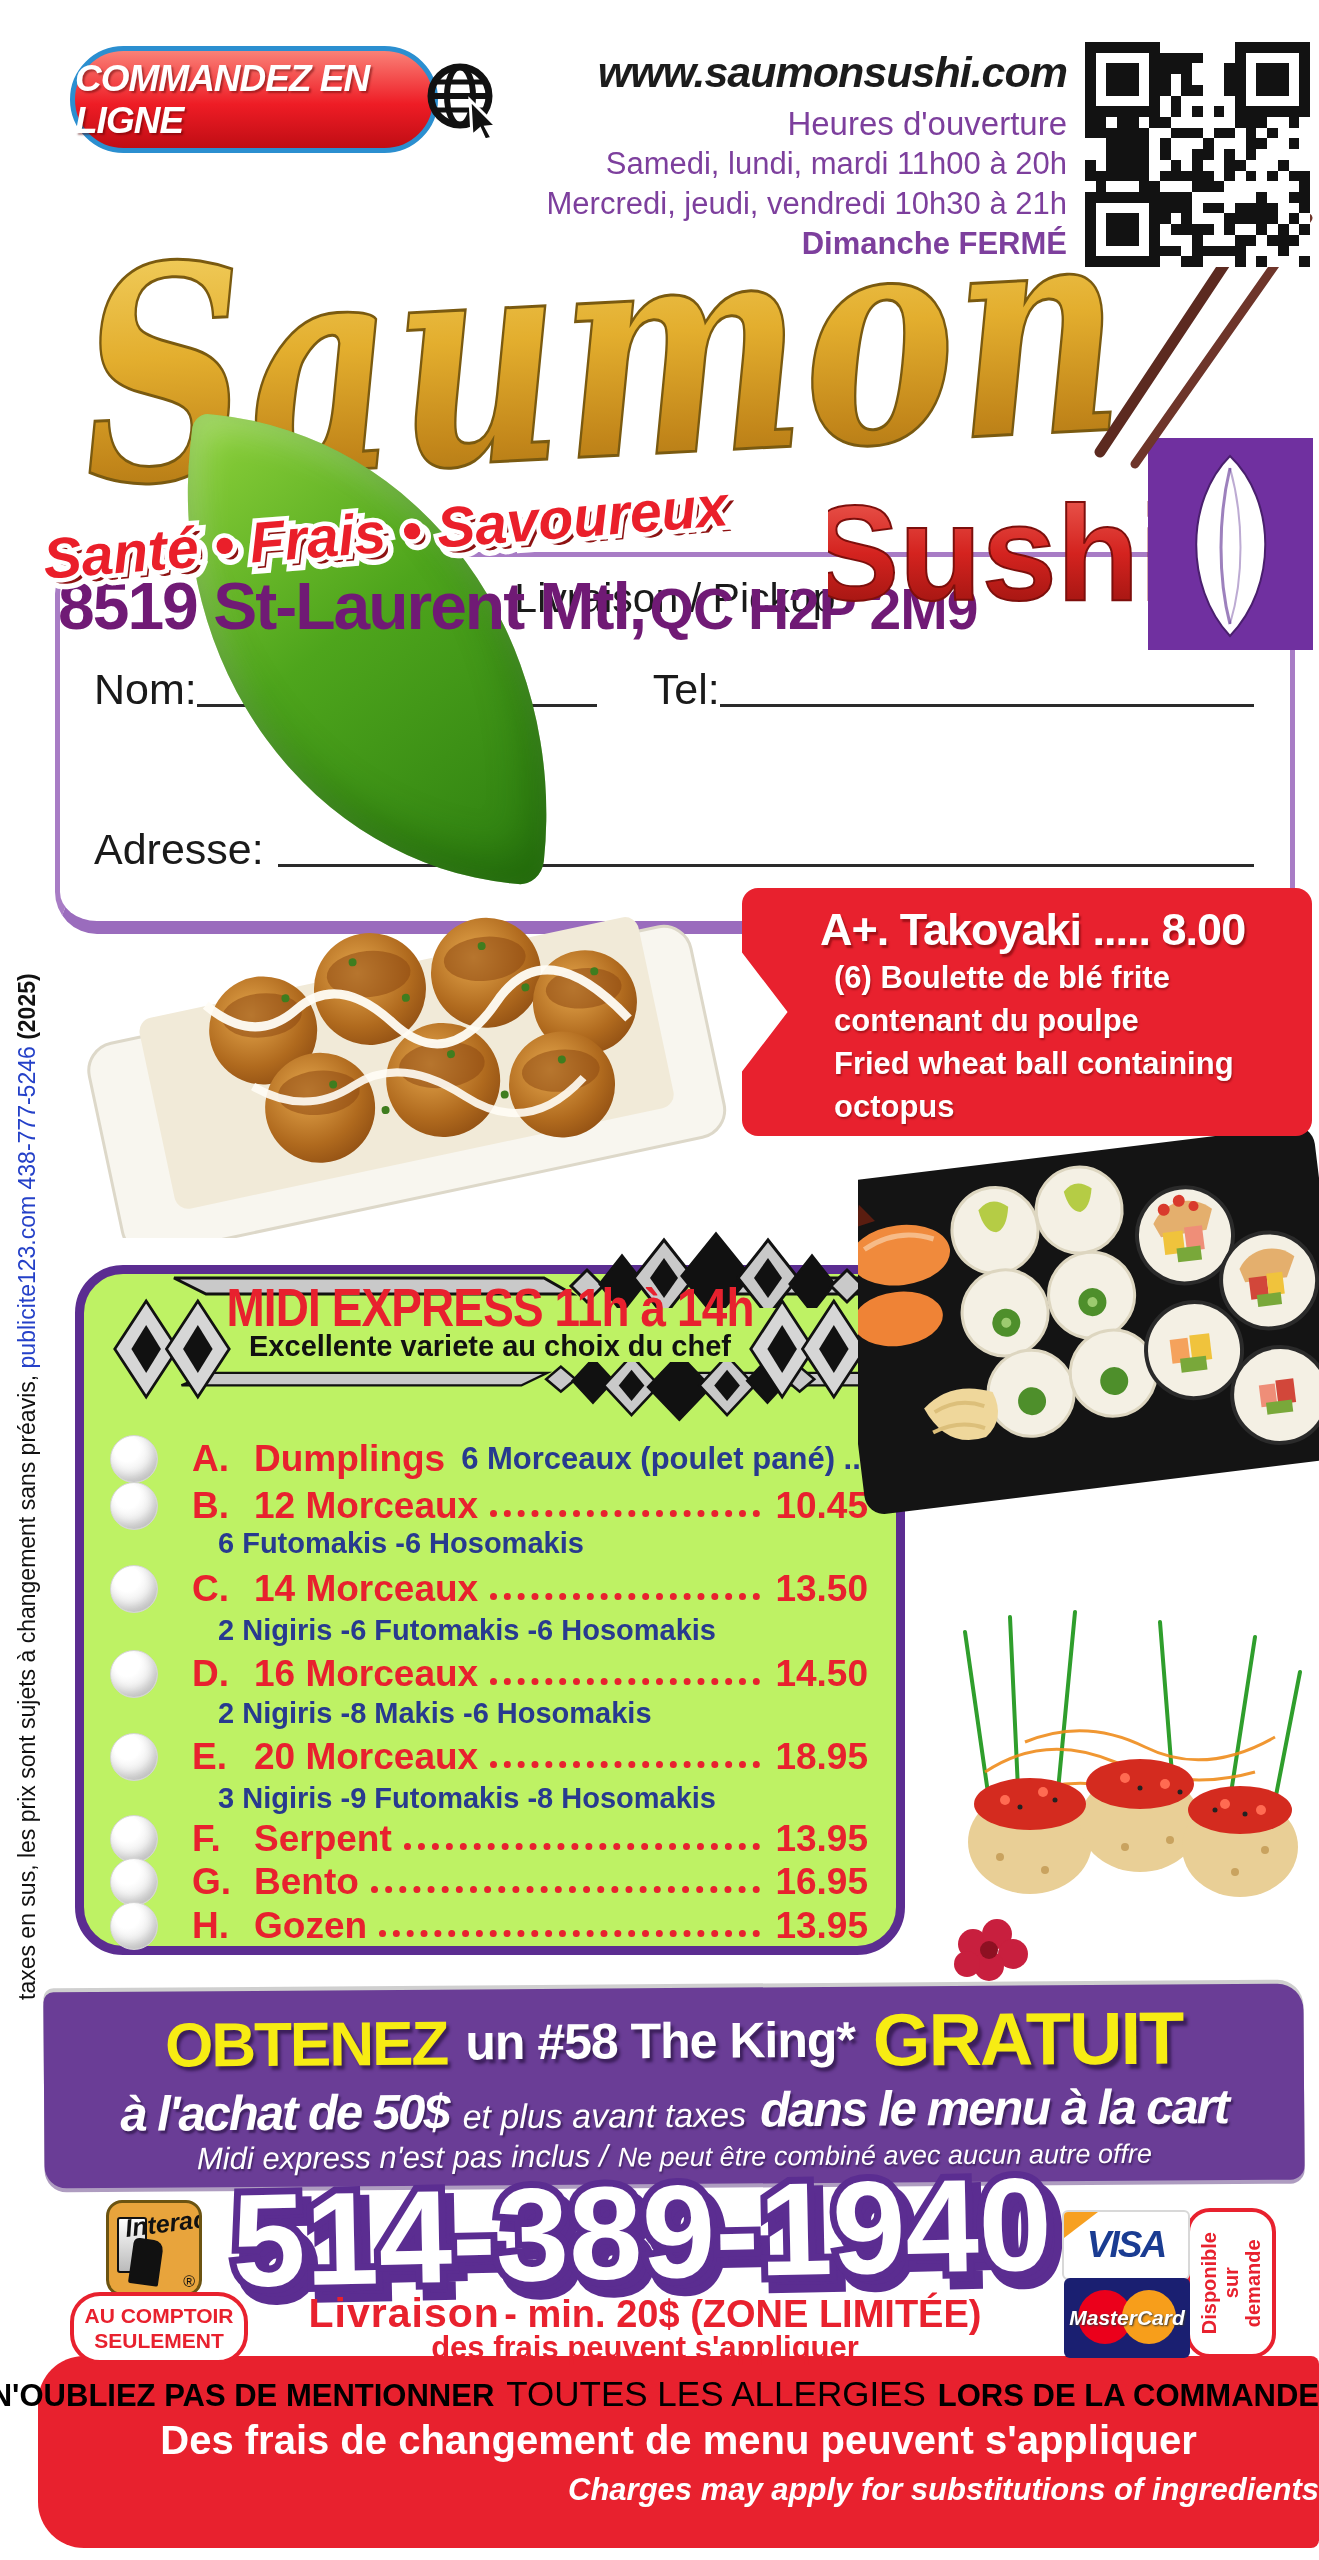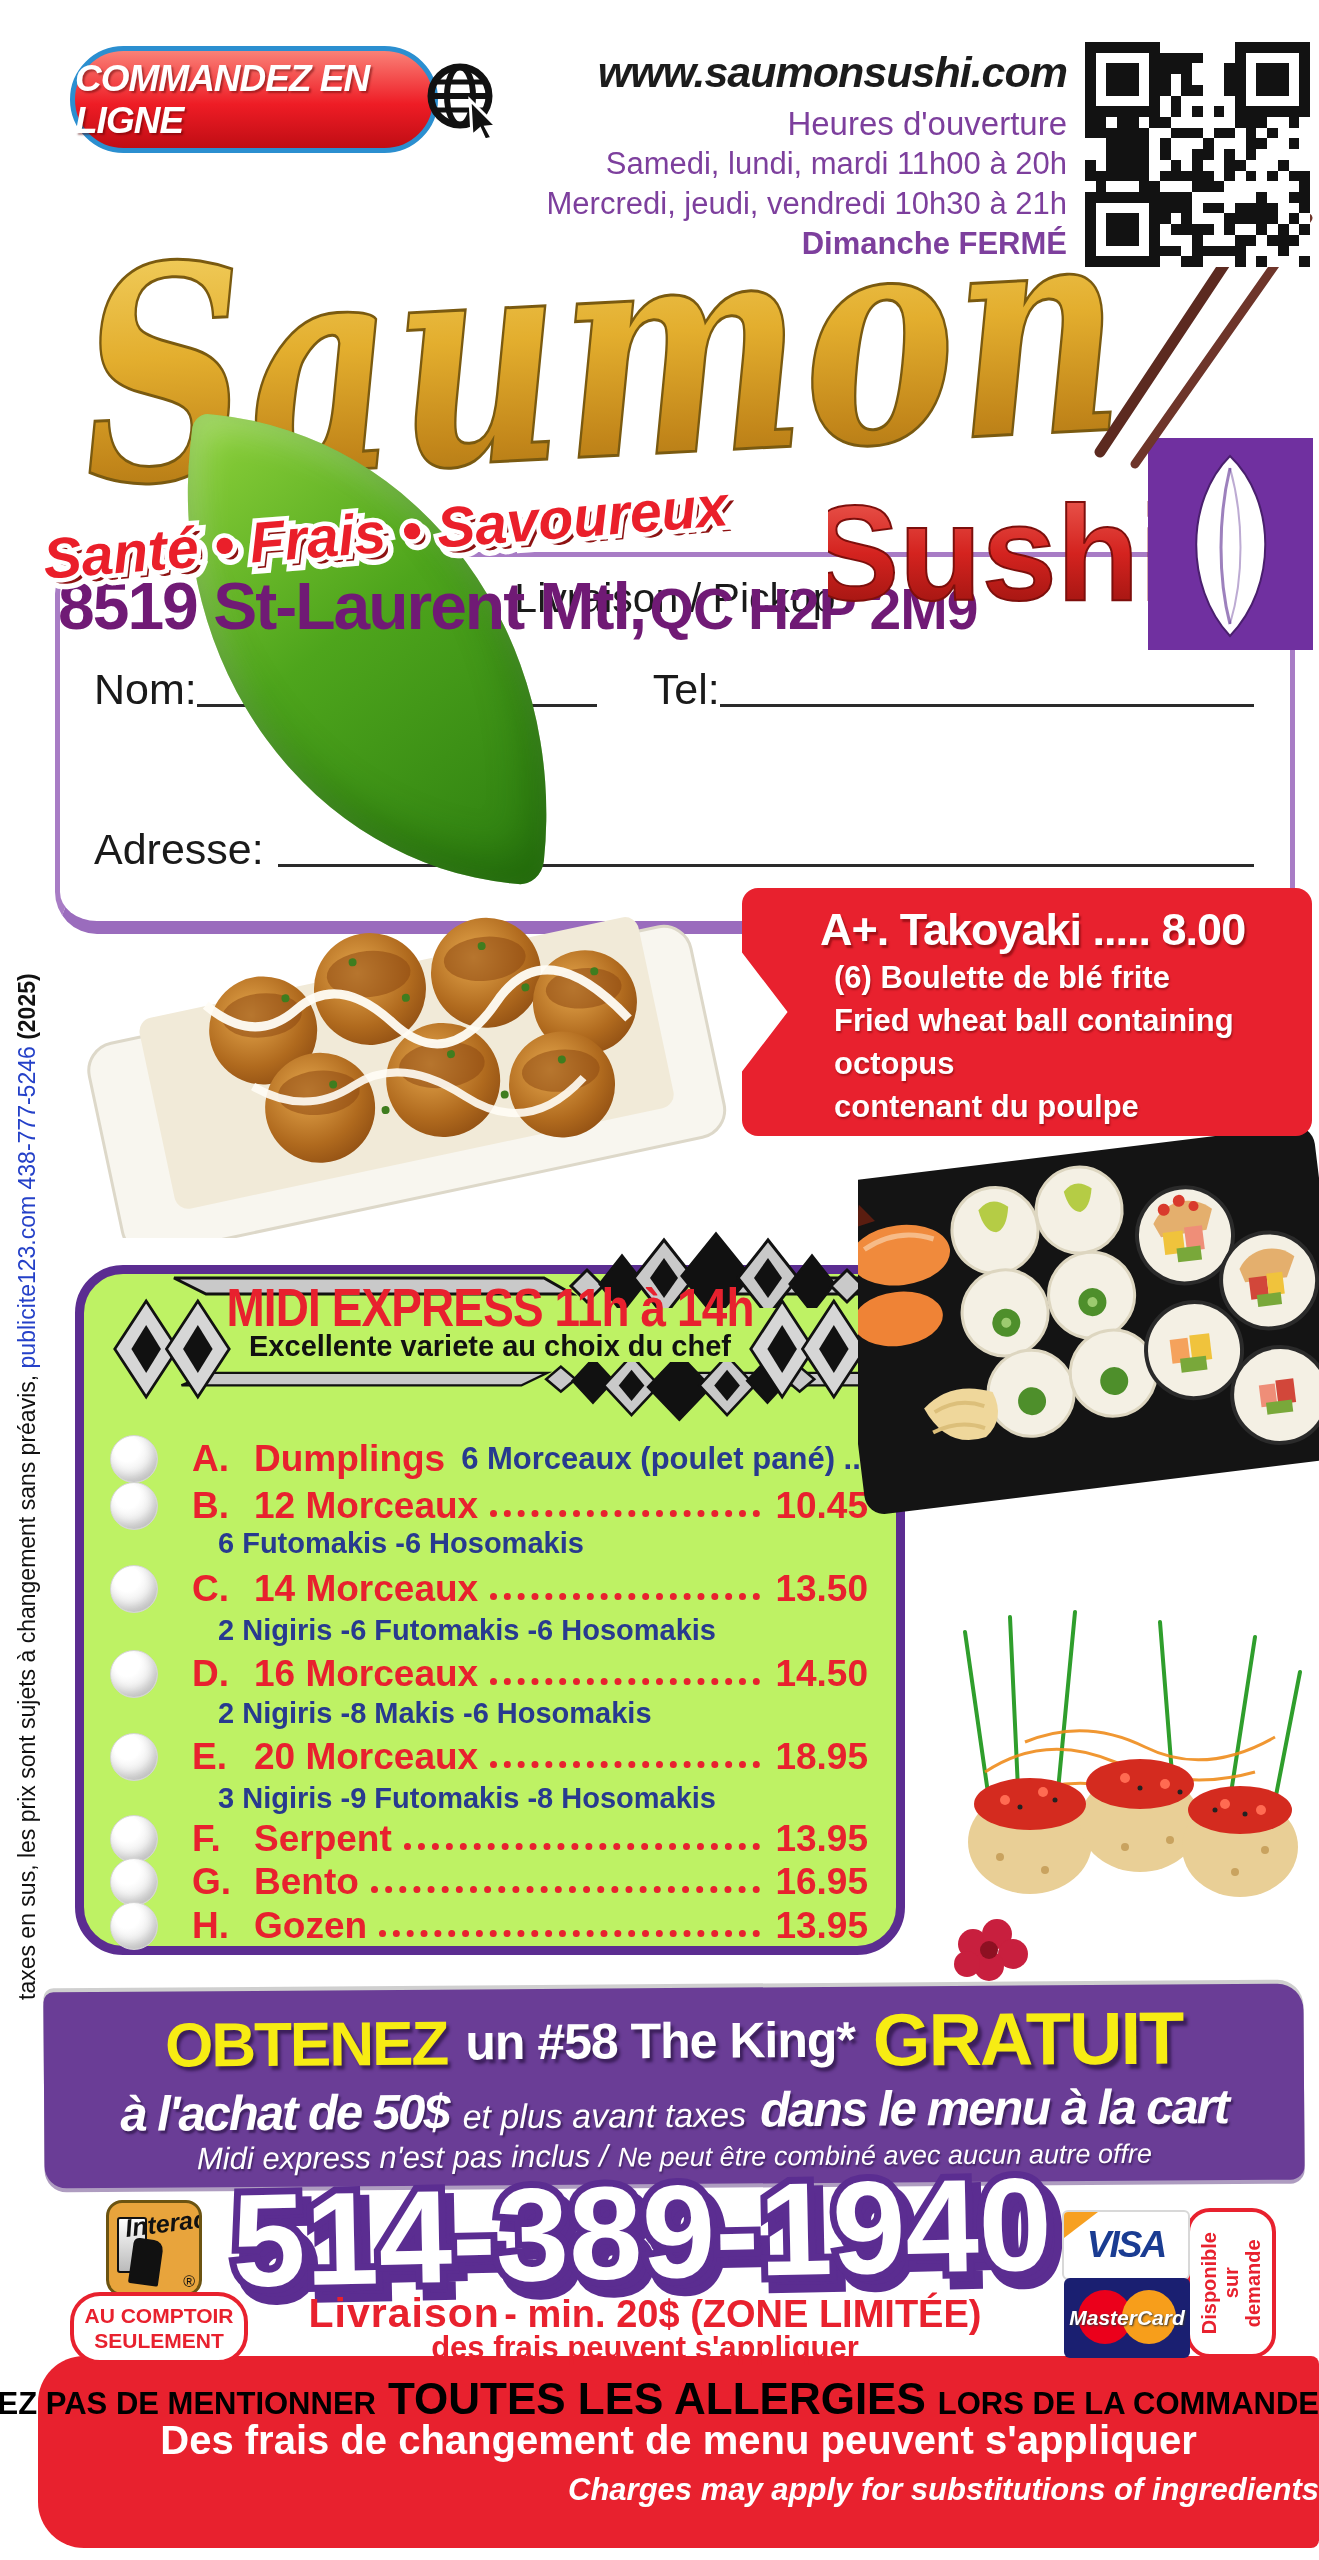--- a/index.html
+++ b/index.html
@@ -117,21 +117,21 @@
   .mc .mtext{position:absolute;left:0;right:0;top:28px;text-align:center;color:#fff;font-size:21px;font-weight:800;font-style:italic;
     text-shadow:1px 1px 2px #333;}
   .dispo{left:1186px;top:2208px;width:82px;height:142px;border:4px solid #e8212e;border-radius:24px;z-index:5;background:#fff;
     display:flex;align-items:center;justify-content:center;}
   .dispo-text{writing-mode:vertical-rl;transform:rotate(180deg);color:#e8212e;font-weight:800;font-size:20px;line-height:22px;text-align:center;}
 
   
   .footer{left:38px;top:2356px;width:1281px;height:192px;background:#e8212e;border-radius:46px 8px 8px 46px;z-index:5;}
   .allergy{position:absolute;top:18px;left:0;right:0;display:flex;justify-content:flex-end;align-items:baseline;gap:12px;white-space:nowrap;color:#000000;margin-left:16px;}
   .al1{font-size:31px;font-weight:800;}
-  .al2{font-size:44px;font-weight:700;}
+  .al2{font-size:35px;font-weight:400;}
   .al3{font-size:31px;font-weight:700;}
   .foot-fr{position:absolute;top:62px;left:0;right:0;text-align:center;color:#fff;font-size:40px;font-weight:800;}
   .foot-en{position:absolute;top:116px;left:0;right:0;text-align:right;color:#fff;font-size:31px;font-weight:700;font-style:italic;}
 
   
   .credit{left:14px;top:920px;height:1080px;z-index:1;writing-mode:vertical-rl;transform:rotate(180deg);
     font-size:23px;color:#111;white-space:nowrap;}
   .credit .blue{color:#2440c8;}
   .credit .yr{font-weight:800;}
 </style>
@@ -712,22 +712,22 @@
           <circle cx="500" cy="205" r="4"></circle>
         <circle cx="320" cy="240" r="4"></circle>
           <circle cx="440" cy="235" r="4"></circle>
       </g>
     </g>
   </svg>
 
   <div class="abs tako-box">
     <div class="tako-title">A+. Takoyaki ..... 8.00</div>
     <div class="tako-line">(6) Boulette de blé frite</div>
+    <div class="tako-line">contenant du poulpe</div>
     <div class="tako-line">Fried wheat ball containing octopus</div>
-    <div class="tako-line">contenant du poulpe</div>
   </div>
 
   <svg class="abs tray-photo" viewBox="0 0 461 500">
     <g transform="rotate(-7 230 250)">
       <rect x="-10" y="55" width="490" height="335" rx="20" fill="#141414"></rect>
       <path d="M20 80 l14 18 -20 4z" fill="#5a1d10"></path>
         <path d="M430 340 l16 14 -22 6z" fill="#5a1d10"></path>
       <ellipse cx="55" cy="135" rx="50" ry="30" fill="#f08a3c"></ellipse>
       <path d="M20 125 q35 -18 70 -2" stroke="#f8c79b" stroke-width="5" fill="none" opacity=".8"></path>
       <ellipse cx="45" cy="198" rx="45" ry="27" fill="#ef8336"></ellipse>

